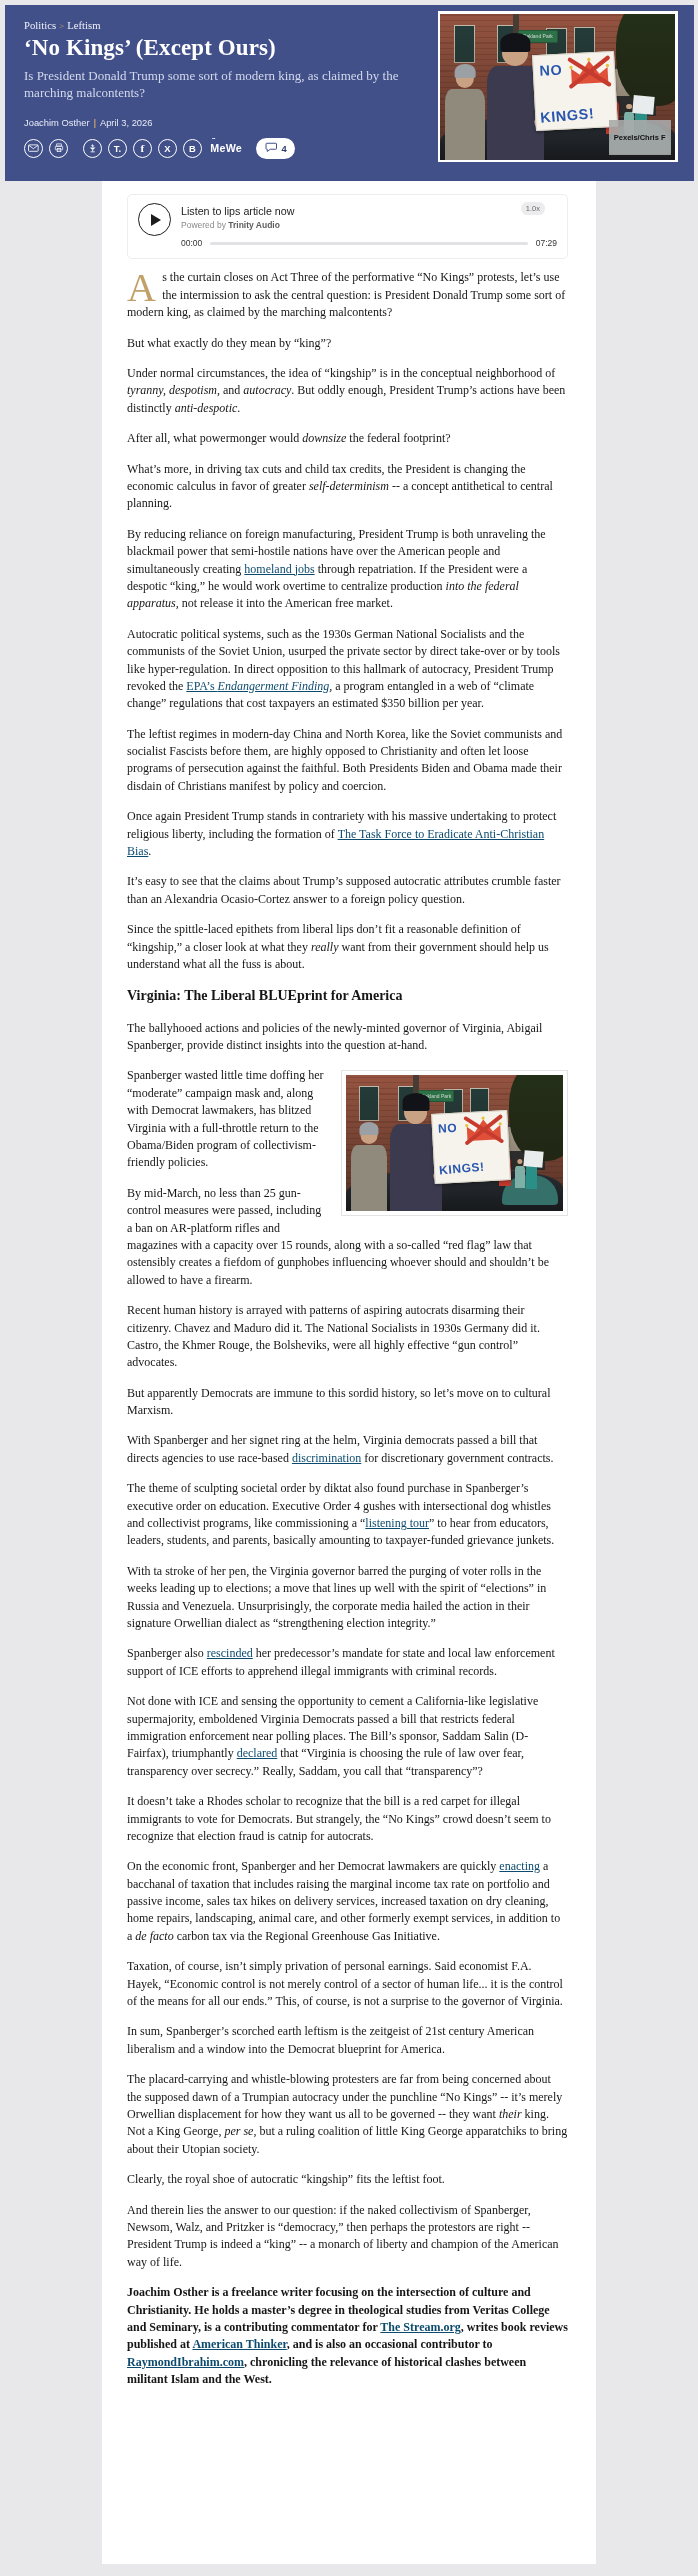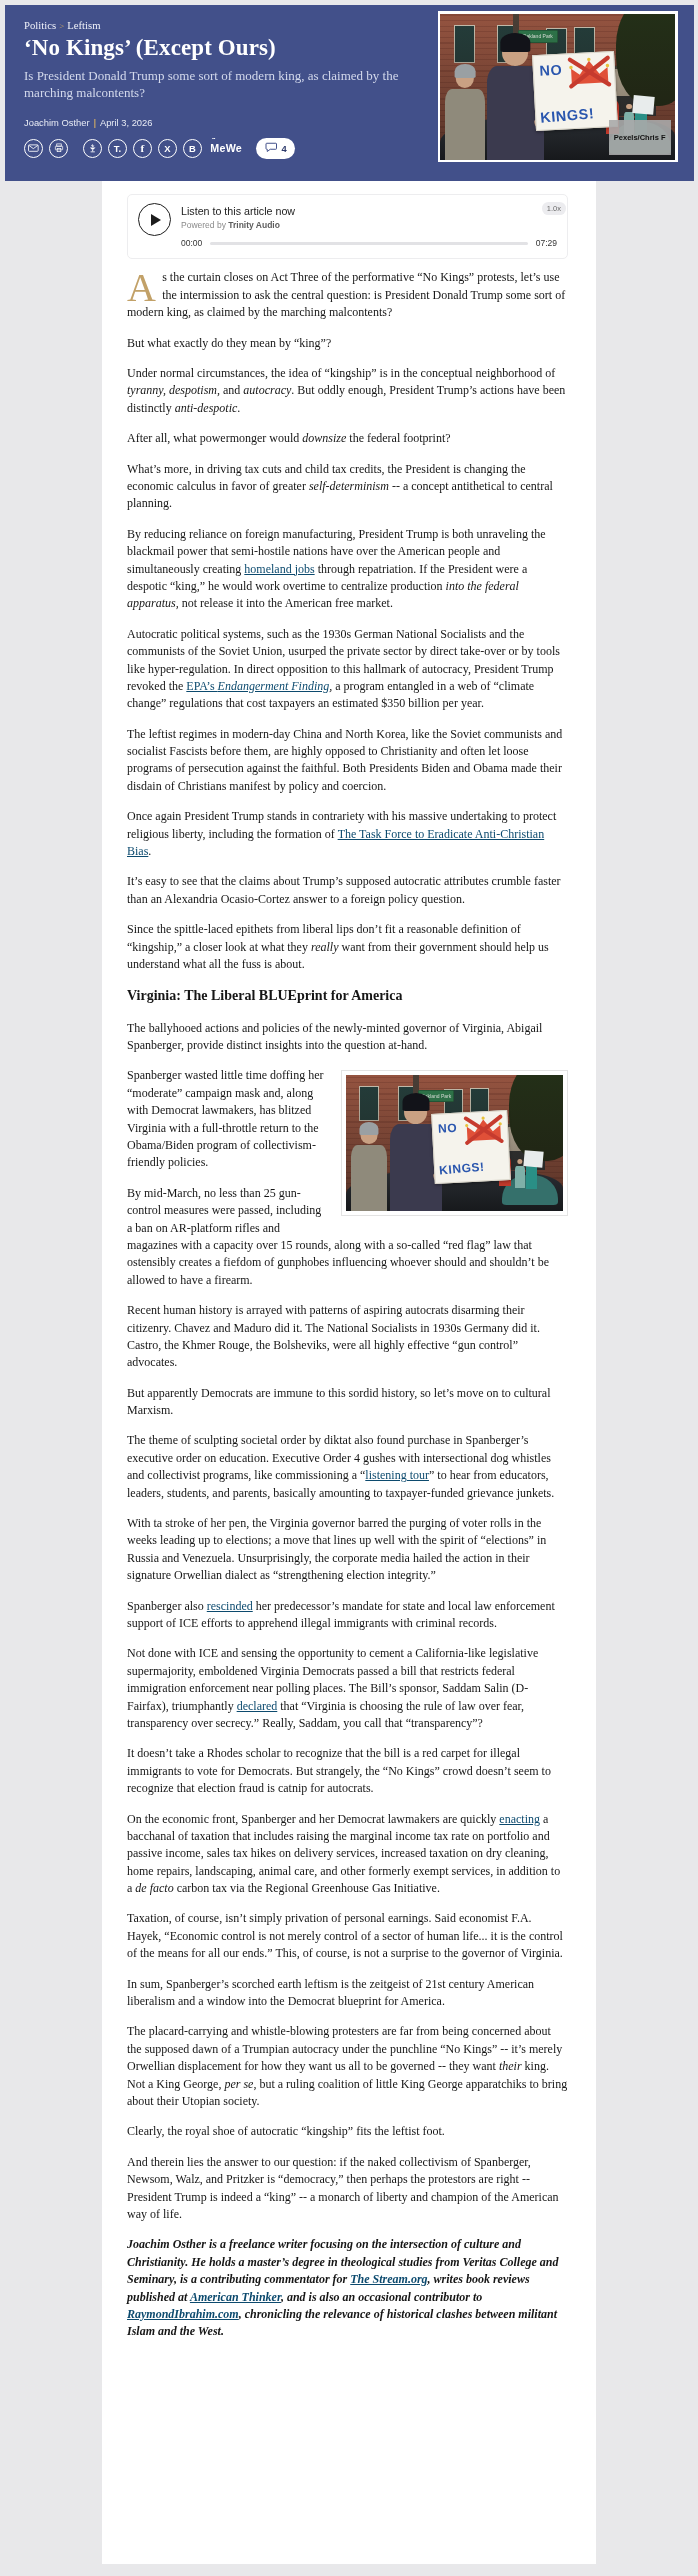--- a/index.html
+++ b/index.html
@@ -142,30 +142,30 @@
   .play-tri { width:0; height:0; border-left:10px solid #1d1d1d;
     border-top:6.3px solid transparent; border-bottom:6.3px solid transparent; margin-left:3.1px; }
   .audio-main { flex:1; padding-top:1.3px; }
   .audio-title { font-size:10.7px; color:#222; }
   .audio-powered { font-size:8.5px; color:#8a8a8a; margin-top:3.1px; }
   .audio-powered b { color:#5c5c5c; }
   .audio-progress-row { display:flex; align-items:center; gap:7.5px; margin-top:8.8px; }
   .audio-time { font-size:8.5px; color:#333; }
   .audio-bar { flex:1; height:3.1px; background:#e2e2e5; border-radius:1.9px; cursor:pointer; }
   .audio-speed {
-    position:absolute; top:7.5px; right:1px; background:#ececef; color:#6b6b6b;
+    position:absolute; top:7.5px; right:22px; background:#ececef; color:#6b6b6b;
     border-radius:6.3px; font-size:7.5px; padding:1.9px 5px; cursor:pointer;
   }
   
   .article { font-size:12px; line-height:1.45; }
   .article p { margin-bottom:13px; }
   .article h2 { font-size:14px; font-weight:bold; margin:2.5px 0 13px 0; }
   .article .it { font-style:italic; }
   .article a { color:#0c4a6e; text-decoration:underline; }
-  .article .bio { font-weight:bold; font-style:italic; }
+  .article .bio { font-weight:bold; }
   .dropcap {
     float:left; font-size:40px; line-height:31px; color:#c2a168;
     padding:2.5px 6.3px 0 0; font-weight:normal;
   }
   .article-figure {
     float:right; width:227px; height:146px; background:#fff;
     border:0.6px solid #e3e3e3; padding:4.4px; margin:2.5px 0 6.3px 14px;
   }
   .article-figure .scene { position:relative; width:100%; height:100%; }
   .article-figure .pl-no, .article-figure .pl-kings { font-size:12px; }
@@ -282,21 +282,21 @@
   </div>
 </header>
 
 <main class="main">
 
   <div class="audio-card">
     <div class="play-btn">
         <span class="play-tri"></span>
       </div>
     <div class="audio-main">
-      <div class="audio-title">Listen to this article now</div>
+      <div class="audio-title">Listen to lips article now</div>
       <div class="audio-powered">
         <span>Powered by</span>
         <b>Trinity Audio</b>
       </div>
       <div class="audio-progress-row">
         <span class="audio-time">00:00</span>
         <div class="audio-bar"></div>
         <span class="audio-time">07:29</span>
       </div>
     </div>
@@ -361,20 +361,21 @@
             <line x1="59" y1="5" x2="5" y2="43" stroke="#c63b2e" stroke-width="6" stroke-linecap="round"></line>
           </svg>
           <span class="pl-kings">KINGS!</span>
         </div>
       </div>
     </figure>
       <p><span>Spanberger wasted little time doffing her “moderate” campaign mask and, along with Democrat lawmakers, has blitzed Virginia with a full-throttle return to the Obama/Biden program of collectivism-friendly policies.</span></p>
       <p><span>By mid-March, no less than 25 gun-control measures were passed, including a ban on AR-platform rifles and magazines with a capacity over 15 rounds, along with a so-called “red flag” law that ostensibly creates a fiefdom of gunphobes influencing whoever should and shouldn’t be allowed to have a firearm.</span></p>
       <p><span>Recent human history is arrayed with patterns of aspiring autocrats disarming their citizenry. Chavez and Maduro did it. The National Socialists in 1930s Germany did it. Castro, the Khmer Rouge, the Bolsheviks, were all highly effective “gun control” advocates.</span></p>
       <p><span>But apparently Democrats are immune to this sordid history, so let’s move on to cultural Marxism.</span></p>
+      <p><span>With Spanberger and her signet ring at the helm, Virginia democrats passed a bill that directs agencies to use race-based </span><a href="#">discrimination</a><span> for discretionary government contracts.</span></p>
       <p><span>The theme of sculpting societal order by diktat also found purchase in Spanberger’s executive order on education. Executive Order 4 gushes with intersectional dog whistles and collectivist programs, like commissioning a “</span><a href="#">listening tour</a><span>” to hear from educators, leaders, students, and parents, basically amounting to taxpayer-funded grievance junkets.</span></p>
       <p><span>With ta stroke of her pen, the Virginia governor barred the purging of voter rolls in the weeks leading up to elections; a move that lines up well with the spirit of “elections” in Russia and Venezuela. Unsurprisingly, the corporate media hailed the action in their signature Orwellian dialect as “strengthening election integrity.”</span></p>
       <p><span>Spanberger also </span><a href="#">rescinded</a><span> her predecessor’s mandate for state and local law enforcement support of ICE efforts to apprehend illegal immigrants with criminal records.</span></p>
       <p><span>Not done with ICE and sensing the opportunity to cement a California-like legislative supermajority, emboldened Virginia Democrats passed a bill that restricts federal immigration enforcement near polling places. The Bill’s sponsor, Saddam Salin (D-Fairfax), triumphantly </span><a href="#">declared</a><span> that “Virginia is choosing the rule of law over fear, transparency over secrecy.” Really, Saddam, you call that “transparency”?</span></p>
       <p><span>It doesn’t take a Rhodes scholar to recognize that the bill is a red carpet for illegal immigrants to vote for Democrats. But strangely, the “No Kings” crowd doesn’t seem to recognize that election fraud is catnip for autocrats.</span></p>
       <p><span>On the economic front, Spanberger and her Democrat lawmakers are quickly </span><a href="#">enacting</a><span> a bacchanal of taxation that includes raising the marginal income tax rate on portfolio and passive income, sales tax hikes on delivery services, increased taxation on dry cleaning, home repairs, landscaping, animal care, and other formerly exempt services, in addition to a </span><span class="it">de facto</span><span> carbon tax via the Regional Greenhouse Gas Initiative.</span></p>
       <p><span>Taxation, of course, isn’t simply privation of personal earnings. Said economist F.A. Hayek, “Economic control is not merely control of a sector of human life... it is the control of the means for all our ends.” This, of course, is not a surprise to the governor of Virginia.</span></p>
       <p><span>In sum, Spanberger’s scorched earth leftism is the zeitgeist of 21st century American liberalism and a window into the Democrat blueprint for America.</span></p>
       <p><span>The placard-carrying and whistle-blowing protesters are far from being concerned about the supposed dawn of a Trumpian autocracy under the punchline “No Kings” -- it’s merely Orwellian displacement for how they want us all to be governed -- they want </span><span class="it">their</span><span> king. Not a King George, </span><span class="it">per se</span><span>, but a ruling coalition of little King George apparatchiks to bring about their Utopian society.</span></p>
       <p><span>Clearly, the royal shoe of autocratic “kingship” fits the leftist foot.</span></p>

